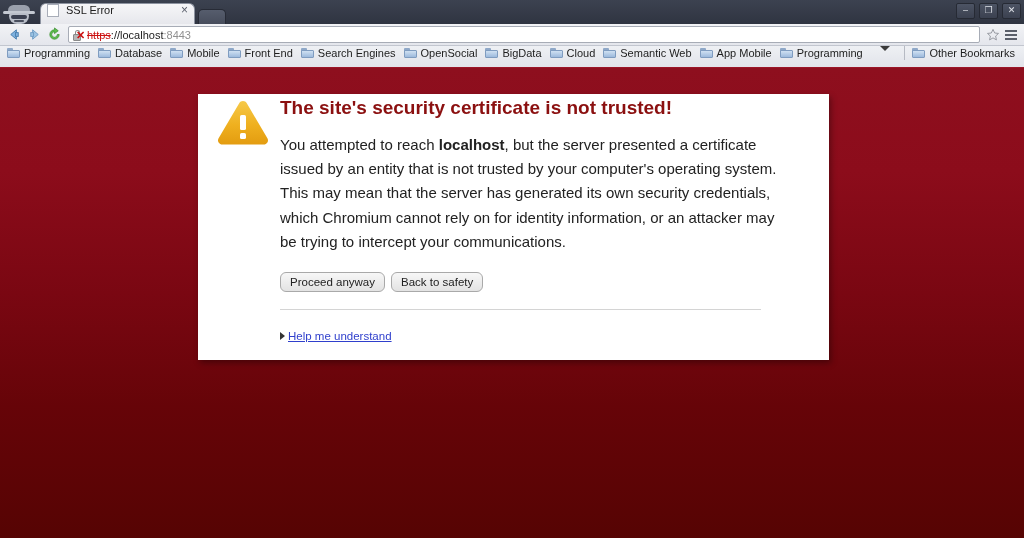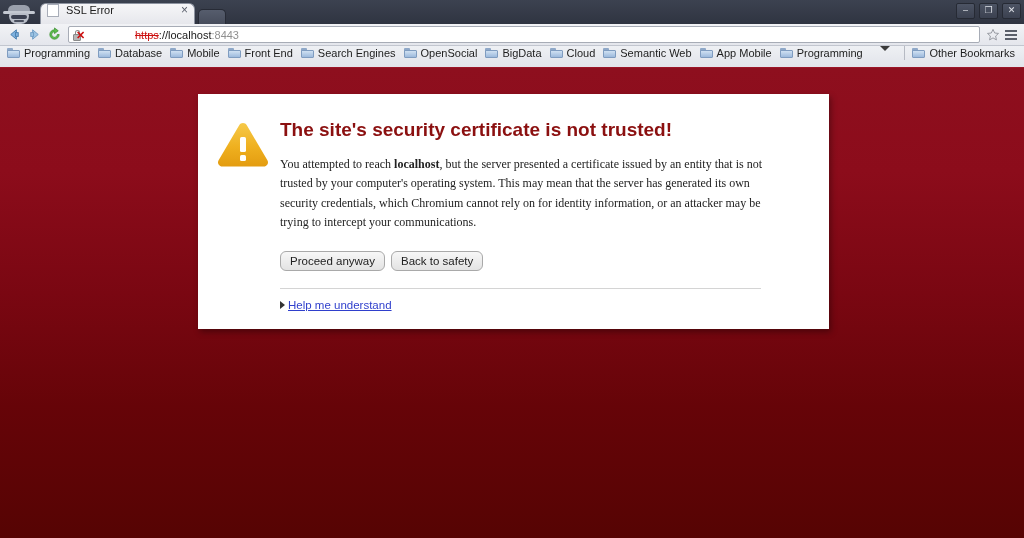--- a/index.html
+++ b/index.html
@@ -209,21 +209,20 @@
     position: absolute;
     left: 3px; top: 1px;
     color: #cc1111;
     font-size: 11px;
     font-weight: bold;
     line-height: 11px;
   }
   .url-scheme {
     color: #cc1111;
     text-decoration: line-through;
-    margin-left: 48px;
   }
   .url-host { color: #1a1a1a; text-align: center; }
   .url-dim { color: #909090; }
 
   .star-icon {
     width: 18px;
     height: 18px;
     display: flex;
     align-items: center;
     justify-content: center;
@@ -323,21 +322,21 @@
     overflow: hidden;
   }
 
   .ssl-panel {
     position: absolute;
     left: 198px;
     top: 26px;
     width: 631px;
     background: #ffffff;
     box-shadow: 2px 3px 6px rgba(0,0,0,0.35);
-    padding: 24px 22px 18px 18px;
+    padding: 2px 22px 18px 18px;
     box-sizing: border-box;
   }
 
   .panel-head {
     display: flex;
     align-items: flex-start;
   }
 
   .warn-triangle {
     width: 54px;
@@ -354,26 +353,25 @@
 
   .ssl-title {
     color: #8b1010;
     font-size: 19px;
     font-weight: bold;
     margin: 0 0 14px 0;
     line-height: 1.1;
   }
 
   .ssl-para {
-    font-size: 12px;
+    font-size: 15px;
     color: #222222;
     line-height: 1.62;
     margin: 0 0 14px 0;
     max-width: 500px;
-    font-family: Liberation Serif, serif;
   }
   .ssl-para:last-of-type { margin-bottom: 0; }
 
   .btn-row {
     margin-top: 18px;
     display: flex;
     gap: 6px;
   }
   .btn {
     font-family: "Liberation Sans", sans-serif;
@@ -386,21 +384,21 @@
     cursor: pointer;
   }
 
   .divider {
     margin-top: 17px;
     border-top: 1px solid #d4d4d4;
     width: 481px;
   }
 
   .helpline {
-    margin-top: 10px;
+    margin-top: 20px;
     display: flex;
     align-items: center;
     font-size: 11.5px;
   }
   .tri-right {
     width: 0; height: 0;
     border-top: 4px solid transparent;
     border-bottom: 4px solid transparent;
     border-left: 5px solid #333333;
     margin-right: 3px;

